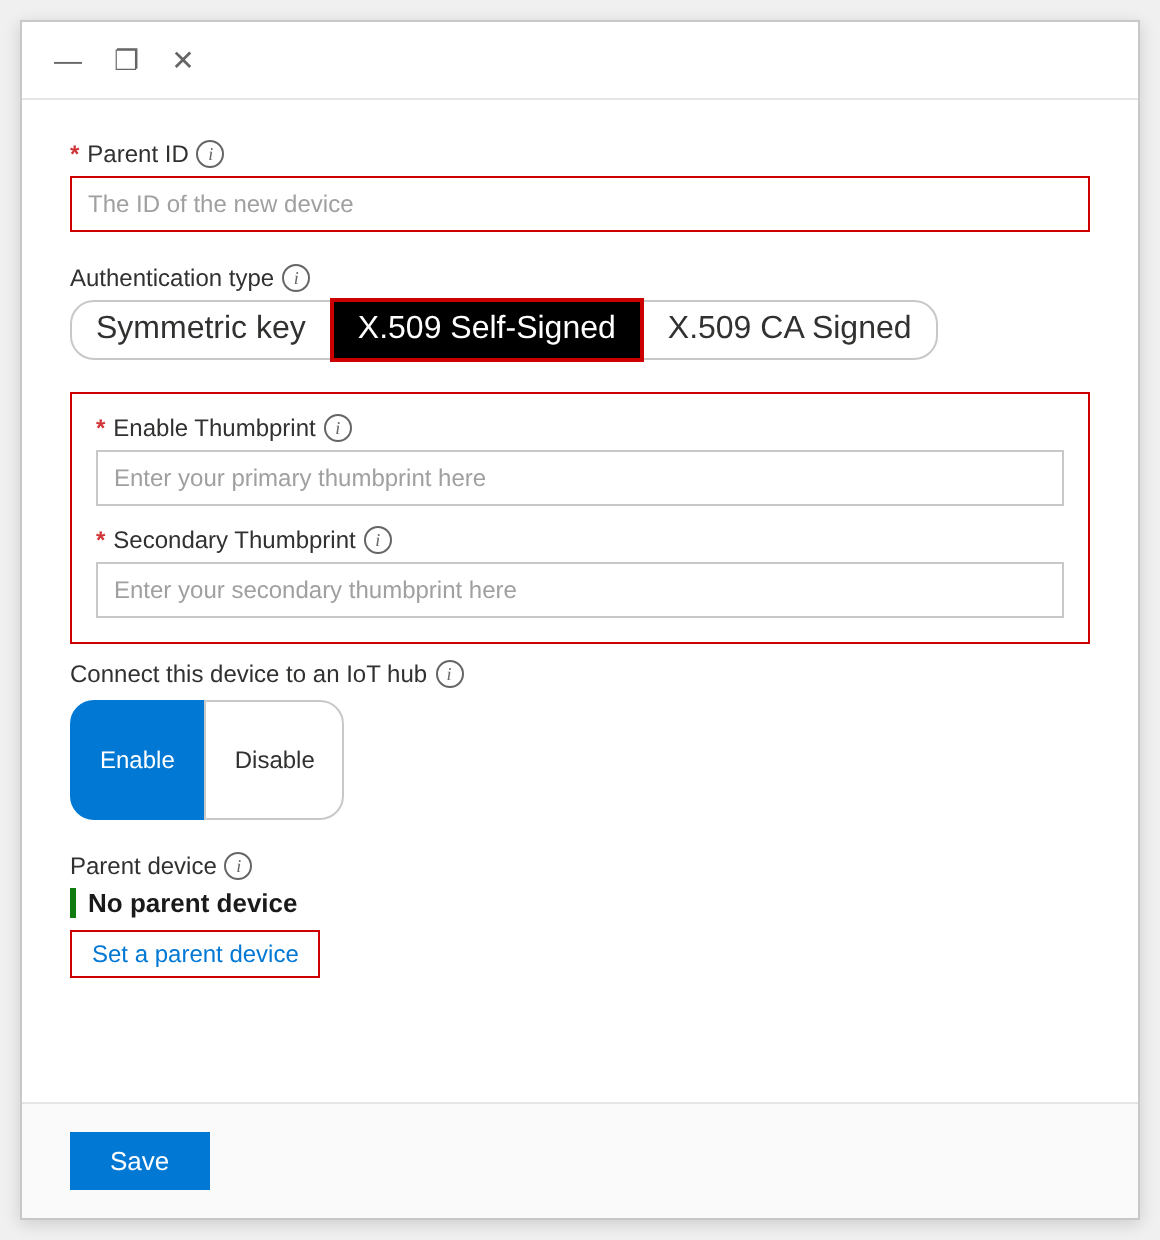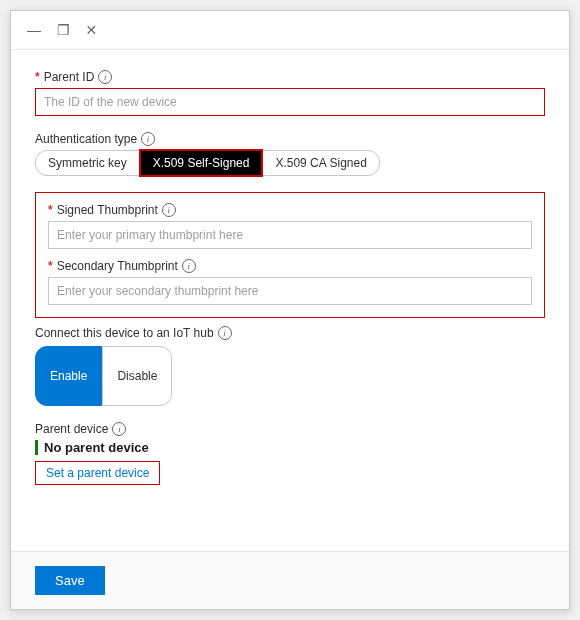--- a/index.html
+++ b/index.html
@@ -115,21 +115,21 @@
 
     .auth-type-row {
       display: flex;
       align-items: center;
       gap: 0;
     }
     .auth-btn {
       border: 1px solid #c8c8c8;
       background: #fff;
       padding: 5px 12px;
-      font-size: 12px;
+      font-size: 16px;
       cursor: pointer;
       font-family: inherit;
       color: #323130;
     }
     .auth-btn:first-child {
       border-radius: 12px 0 0 12px;
     }
     .auth-btn:last-child {
       border-radius: 0 12px 12px 0;
     }
@@ -257,21 +257,21 @@
         <button class="auth-btn selected">X.509 Self-Signed</button>
         <button class="auth-btn">X.509 CA Signed</button>
       </div>
     </div>
 
     <div class="field-group thumbprint-group">
 
       <div class="thumbprint-field">
         <div class="field-label">
           <span class="required-star">*</span>
-          <span>Signed Thumbprint</span>
+          <span>Enable Thumbprint</span>
           <span class="info-icon">i</span>
         </div>
         <input type="text" class="text-input" style="border-color: rgb(200, 200, 200);" value="" placeholder="Enter your primary thumbprint here">
       </div>
 
       <div class="thumbprint-field">
         <div class="field-label">
           <span class="required-star">*</span>
           <span>Secondary Thumbprint</span>
           <span class="info-icon">i</span>

